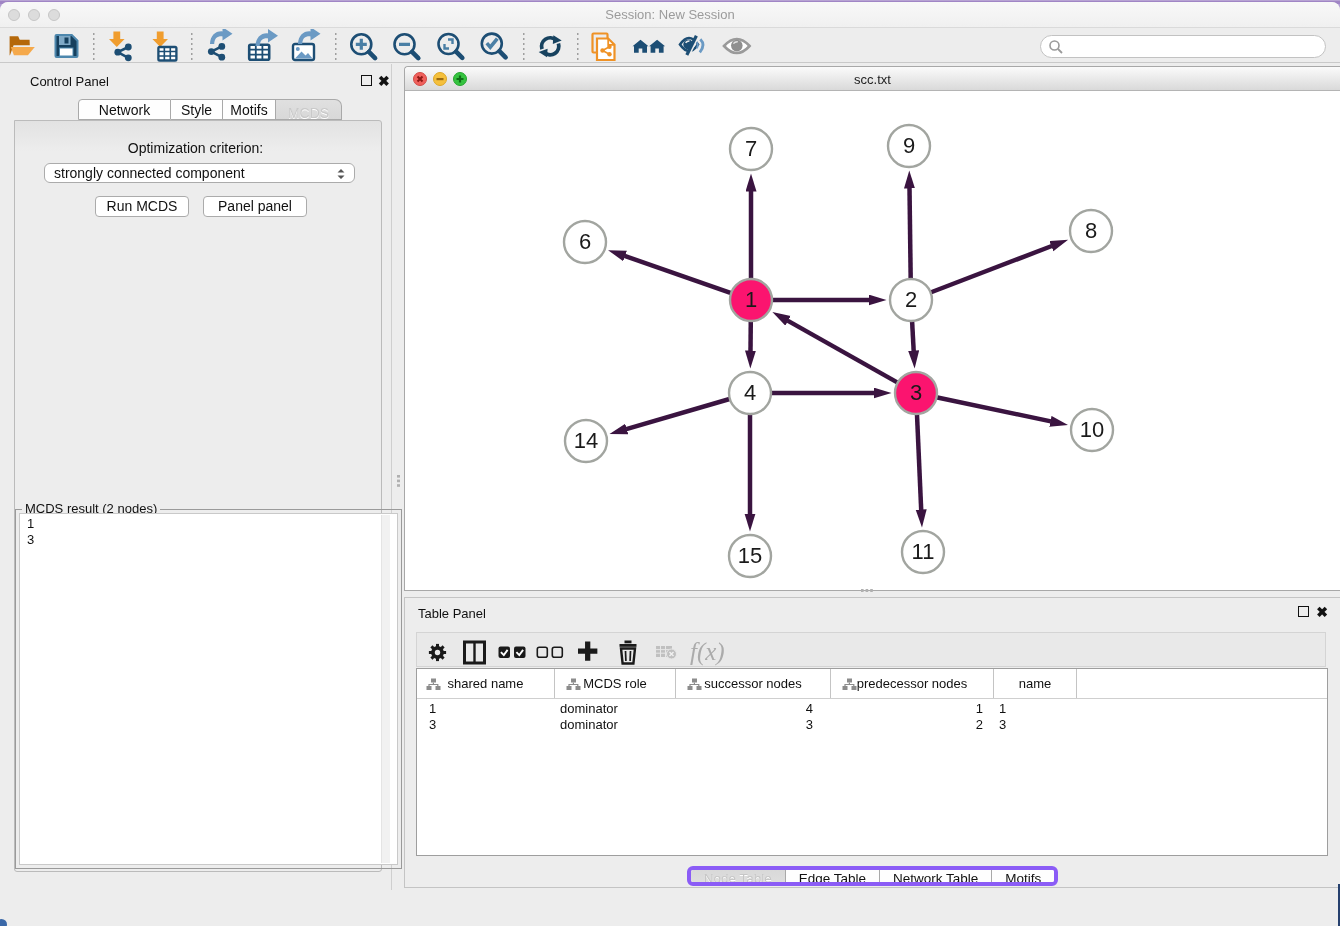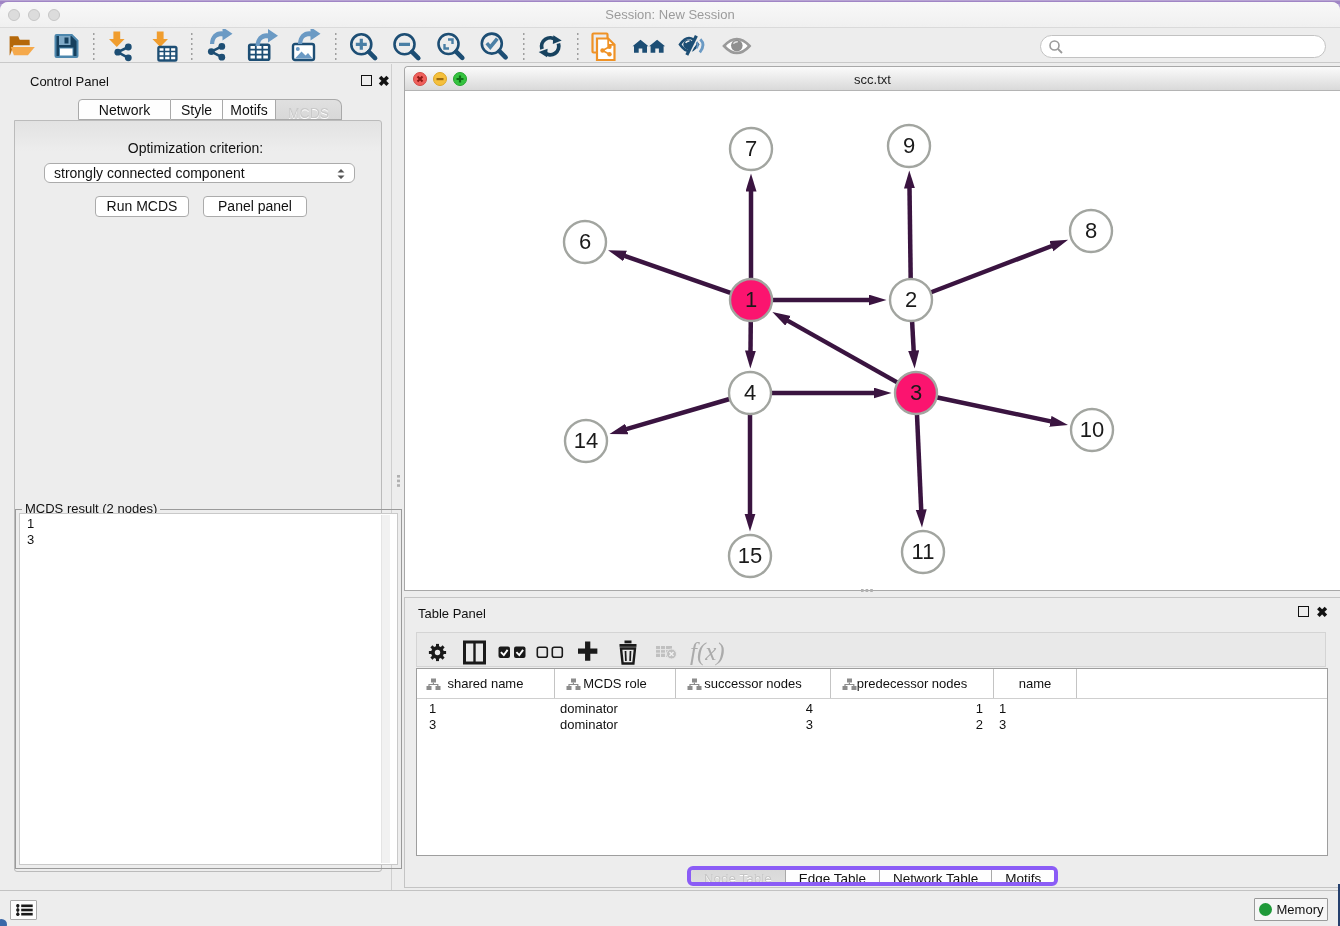--- a/index.html
+++ b/index.html
@@ -391,31 +391,15 @@
     </div>
   <div id="hhandle" style="position:absolute;left:860px;top:586px;width:14px;height:5px">
       <svg width="14" height="5" style="display:block">
         <g fill="#b0b0b0">
           <rect x="1" y="1" width="2.6" height="3"></rect>
           <rect x="5.6" y="1" width="2.6" height="3"></rect>
           <rect x="10.2" y="1" width="2.6" height="3"></rect>
         </g>
       </svg>
     </div>
-  <div id="statusbar">
-    <div id="listbtn">
-        <svg width="17" height="12" viewBox="0 0 17 12" style="position:absolute;left:5px;top:3px;display:block">
-          <line x1="1.8" y1="0" x2="1.8" y2="12" stroke="#1a1a1a" stroke-width="0.8"></line>
-          <g fill="#1a1a1a">
-            <circle cx="1.8" cy="1.8" r="1.7"></circle>
-            <circle cx="1.8" cy="6" r="1.7"></circle>
-            <circle cx="1.8" cy="10.2" r="1.7"></circle>
-            <rect x="5.2" y="0.5" width="11.5" height="2.6"></rect>
-            <rect x="5.2" y="4.7" width="11.5" height="2.6"></rect>
-            <rect x="5.2" y="8.9" width="11.5" height="2.6"></rect>
-          </g>
-        </svg>
-      </div>
-    <div id="membtn"><span style="display:inline-block;width:13px;height:13px;border-radius:50%;background:#1f9939;margin-right:5px;vertical-align:-2px"></span>Memory</div>
-  </div>
 </div>
 <div style="position:absolute;left:-4px;bottom:-4px;width:11px;height:11px;border-radius:50%;background:#3a68a8"></div>
 <div style="position:absolute;right:0;top:884px;width:2.5px;height:42px;background:#26406e"></div>
 
 </body></html>

